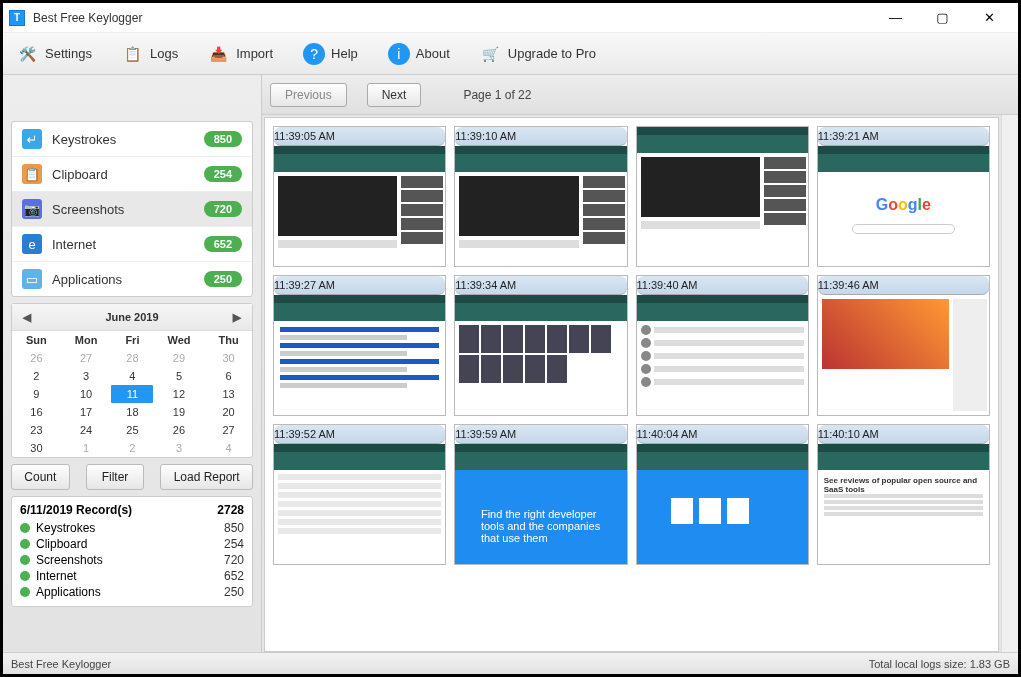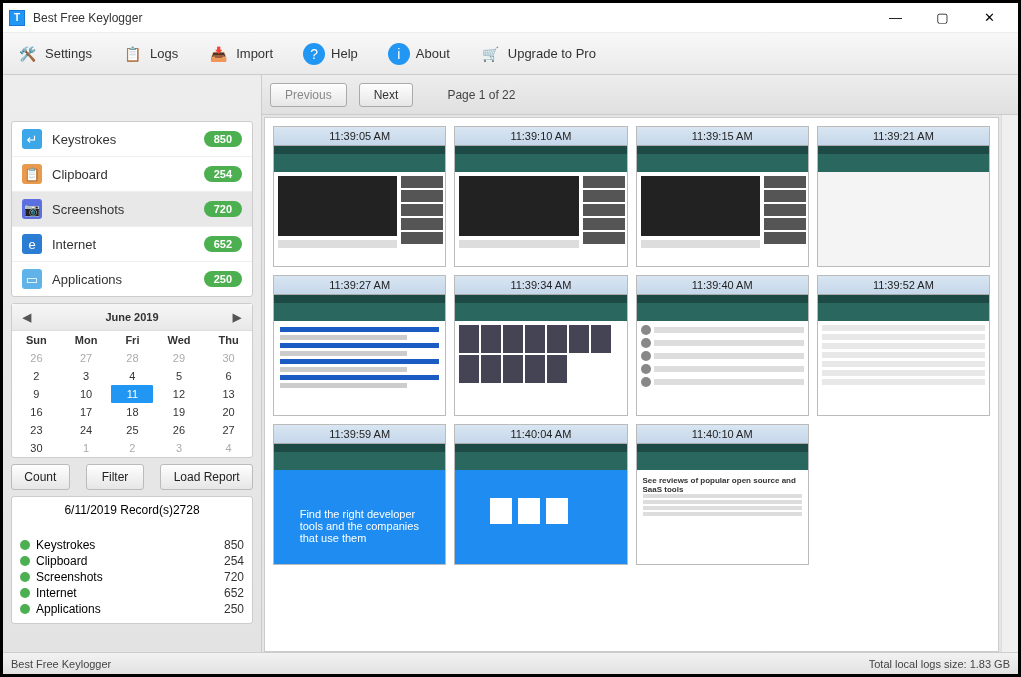--- a/index.html
+++ b/index.html
@@ -35,36 +35,36 @@
 .calgrid .dh { font-weight: bold; padding: 3px 14px; color: #333; }
 .calgrid .dc { padding: 3px 0; color: #333; cursor: pointer; }
 .calgrid .dc.off { color: #aaa; }
 .calgrid .dc.sel { background: #2196f3; color: #fff; border-radius: 1px; }
 
 .btnrow { display: flex; gap: 16px; }
 .btn { flex:1; background: linear-gradient(#fefefe,#e6e6e6); border: 1px solid #bbb; border-radius: 3px; font-size: 12px; padding: 5px 0; cursor: pointer; color:#222; }
 .btn.wide { flex: 1.6; }
 
 .records { background: #fff; border: 1px solid #ccc; border-radius: 3px; padding: 6px 8px; font-size: 12px; }
-.records .rhead { display: flex; justify-content: center; font-weight: normal; margin-bottom: 20px; }
+.records .rhead { display: flex; justify-content: space-between; font-weight: bold; margin-bottom: 3px; }
 .rrow { display: flex; align-items: center; gap: 6px; padding: 1px 0; }
 .rrow .dot { width: 10px; height: 10px; background: #4caf50; border-radius: 50%; }
 .rrow .rl { flex: 1; }
 .rrow .rv { color: #333; }
 
 .main { flex: 1; display: flex; flex-direction: column; background: #e5e5e5; border-left:1px solid #ccc; }
-.mainhead { height: 40px; display: flex; align-items: center; gap: 12px; padding: 0 8px; background: linear-gradient(#ededed,#e0e0e0); border-bottom:1px solid #ccc; }
+.mainhead { height: 40px; display: flex; align-items: center; gap: 20px; padding: 0 8px; background: linear-gradient(#ededed,#e0e0e0); border-bottom:1px solid #ccc; }
 .pagebtn { background: linear-gradient(#fefefe,#e6e6e6); border:1px solid #aaa; border-radius:3px; padding:4px 14px; font-size:12px; cursor:pointer; color:#333; }
 .pagebtn.dis { color:#888; }
 .pageinfo { font-size: 12px; color: #444; margin-left: 22px; }
 
 .thumbarea { flex: 1; overflow: auto; padding: 8px; background: #fff; border: 1px solid #ccc; margin: 2px 2px 0 2px; }
 .thumbs { display: grid; grid-template-columns: repeat(4, 1fr); gap: 8px; }
 .thumb { border: 1px solid #bbb; background: #fff; cursor: pointer; }
-.thumb .th-head { background: linear-gradient(#d9e6f2,#c5d7ea); text-align: center; font-size: 11px; padding: 3px 0; color: #222; border-bottom:1px solid #aaa; }
+.thumb .th-head { background: linear-gradient(#d9e6f2,#c5d7ea); font-size: 11px; padding: 3px 0; color: #222; border-bottom:1px solid #aaa;border-radius:7px; }
 .thumb .th-body { height: 120px; position: relative; overflow: hidden; background: #f4f4f4; }
 .mock-browser { position:absolute; inset:0; display:flex; flex-direction:column; }
 .mock-chrome { height:18px; background:#29675f; }
 .mock-tabs { height:8px; background:#1d4a44; }
 .mock-content { flex:1; background:#fff; position:relative; }
 .mock-yt { background:#fff; }
 .mock-yt .vid { position:absolute; left:4px; top:4px; right:48px; height:60px; background:#222; }
 .mock-yt .side { position:absolute; right:2px; top:4px; width:42px; bottom:2px; display:flex; flex-direction:column; gap:2px; }
 .mock-yt .side div { height:12px; background:#555; }
 .mock-yt .meta { position:absolute; left:4px; top:68px; right:48px; height:8px; background:#ddd; }
@@ -316,21 +316,20 @@
                         <div></div>
                         <div></div>
                         <div></div>
                       </div>
                       <div class="meta"></div>
                     </div>
                   </div>
   </div>
               </div>
               <div class="thumb">
-                <div class="th-head">11:39:15 AM</div>
   <div class="th-body">
     <div class="mock-browser">
                     <div class="mock-tabs"></div>
                     <div class="mock-chrome"></div>
                     <div class="mock-content mock-yt">
                       <div class="vid"></div>
                       <div class="side">
                         <div></div>
                         <div></div>
                         <div></div>
@@ -341,20 +340,26 @@
                     </div>
                   </div>
   </div>
               </div>
               <div class="thumb">
                 <div class="th-head">11:39:21 AM</div>
   <div class="th-body">
     <div class="mock-browser">
                     <div class="mock-tabs"></div>
                     <div class="mock-chrome"></div>
+                    <div class="mock-content">
+                      <div class="mock-google">
+                        <div class="logo"><span class="g-blue">G</span><span class="g-red">o</span><span class="g-yel">o</span><span class="g-blue">g</span><span class="g-grn">l</span><span class="g-red">e</span></div>
+                        <div class="sbar"></div>
+                      </div>
+                    </div>
                   </div>
   </div>
               </div>
               <div class="thumb">
                 <div class="th-head">11:39:27 AM</div>
   <div class="th-body">
     <div class="mock-browser">
                     <div class="mock-tabs"></div>
                     <div class="mock-chrome"></div>
                     <div class="mock-content mock-search">
@@ -424,20 +429,33 @@
                         <div>
                           <span></span>
                           <i></i>
                         </div>
                       </div>
                     </div>
                   </div>
   </div>
               </div>
               <div class="thumb">
+                <div class="th-head">11:39:46 AM</div>
+  <div class="th-body">
+    <div class="mock-browser">
+                    <div class="mock-tabs"></div>
+                    <div class="mock-chrome"></div>
+                    <div class="mock-content mock-hero">
+                      <div class="big"></div>
+                      <div class="side"></div>
+                    </div>
+                  </div>
+  </div>
+              </div>
+              <div class="thumb">
                 <div class="th-head">11:39:52 AM</div>
   <div class="th-body">
     <div class="mock-browser">
                     <div class="mock-tabs"></div>
                     <div class="mock-chrome"></div>
                     <div class="mock-content mock-form">
                       <div></div>
                       <div></div>
                       <div></div>
                       <div></div>

